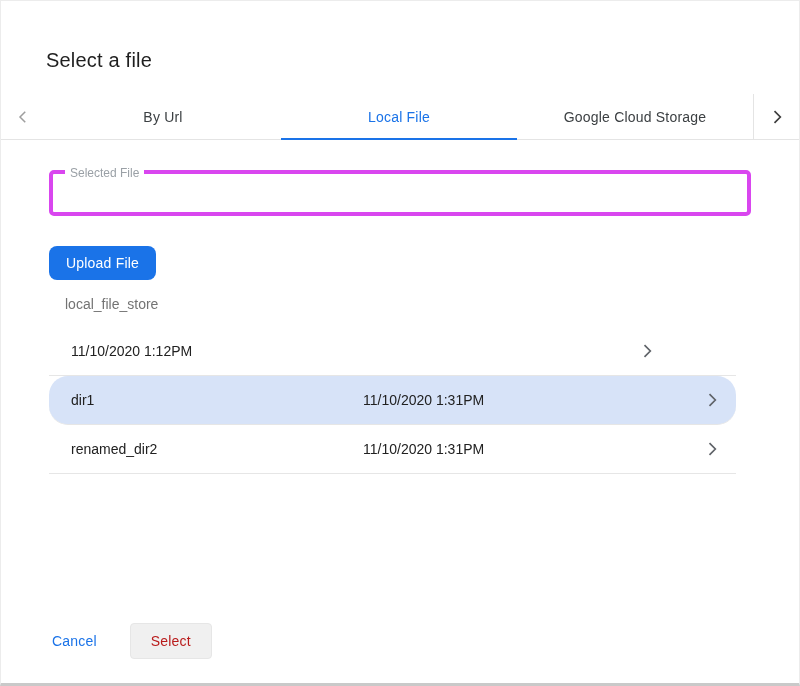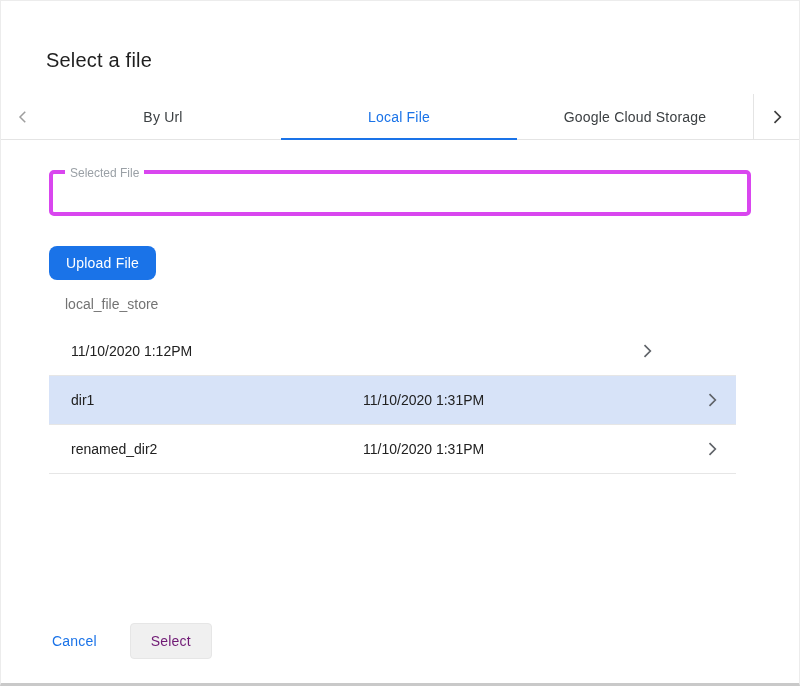--- a/index.html
+++ b/index.html
@@ -151,21 +151,21 @@
     grid-template-columns: 292px 242px 1fr 48px;
     align-items: center;
     height: 49px;
     padding-left: 22px;
     font-size: 14px;
     color: #212121;
     border-bottom: 1px solid #e6e6e6;
     background: #ffffff;
     cursor: pointer;
   }
-  .t-row.selected { background: #d7e3f8; }
+  .t-row.selected { background: #d7e3f8; border-radius: 19px; }
   .row-chev {
     display: flex;
     align-items: center;
     justify-content: center;
     color: #5f6368;
   }
 
   
   .footer {
     position: absolute;
@@ -183,21 +183,21 @@
     font-weight: 500;
     font-family: inherit;
     cursor: pointer;
     padding: 8px 6px;
     letter-spacing: .2px;
   }
   .select-btn {
     background: #f0f0f0;
     border: 1px solid #e6e6e6;
     border-radius: 4px;
-    color: #701a75;
+    color: #b91c1c;
     font-size: 14px;
     font-weight: 500;
     font-family: inherit;
     padding: 9px 20px;
     letter-spacing: .2px;
     cursor: default;
   }
 </style>
 </head>
 <body>

